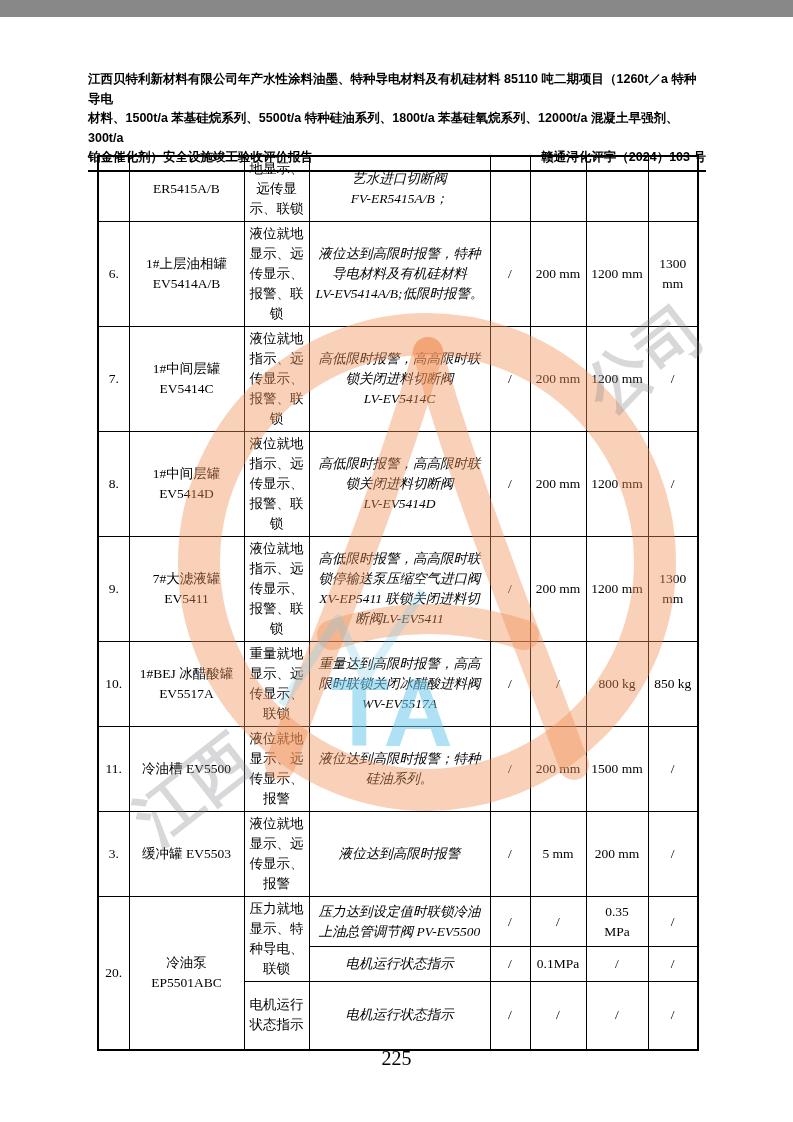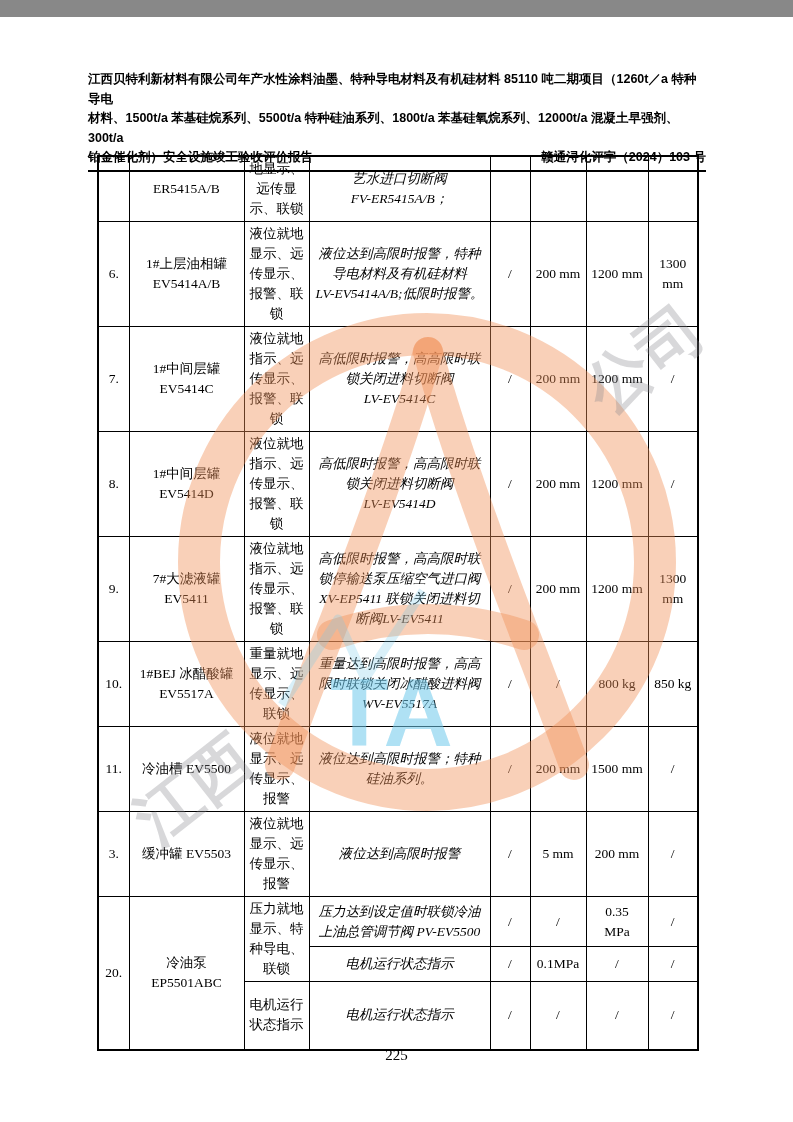--- a/index.html
+++ b/index.html
@@ -43,21 +43,21 @@
   .wm-frag {
     position:absolute; font-family:"Liberation Sans", sans-serif; font-weight:bold;
     font-size:64px; line-height:1; color:rgba(135,135,140,0.32);
     transform:rotate(-38deg); white-space:nowrap;
   }
   .wm-frag.start { left:130px; top:740px; }
   .wm-frag.end   { left:580px; top:310px; }
   
   .page-number {
     position:absolute; left:0; top:1030px; width:793px;
-    text-align:center; font-size:15px; color:#000;
+    text-align:center; font-size:20px; color:#000;
   }
 </style>
 </head>
 <body>
 
 <div class="page">
 
   <div class="report-header">
     <div>江西贝特利新材料有限公司年产水性涂料油墨、特种导电材料及有机硅材料 85110 吨二期项目（1260t／a 特种导电</div>
     <div>材料、1500t/a 苯基硅烷系列、5500t/a 特种硅油系列、1800t/a 苯基硅氧烷系列、12000t/a 混凝土早强剂、300t/a</div>

